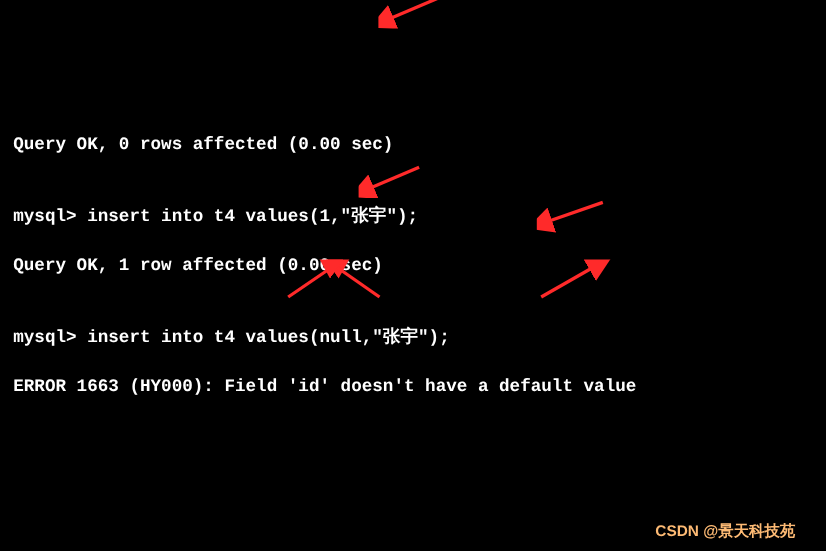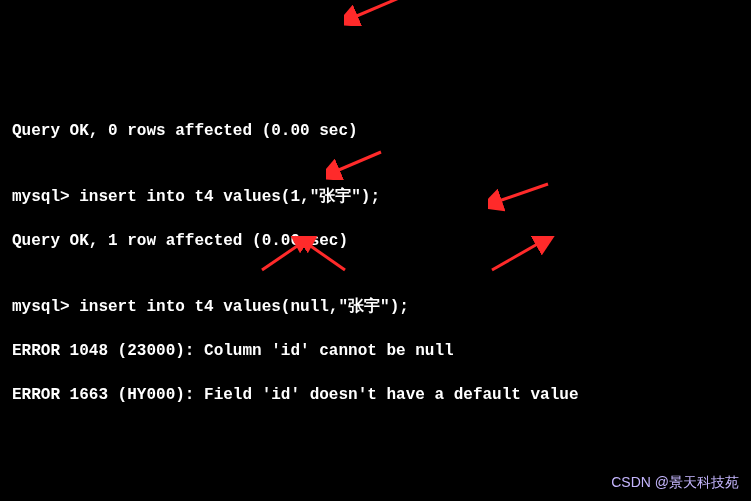--- a/index.html
+++ b/index.html
@@ -21,45 +21,44 @@
   }
   .terminal {
     padding: 10px 12px;
     position: relative;
   }
   .line {
     white-space: pre;
   }
   .watermark {
     position: absolute;
-    right: 12px;
+    right: 28px;
     bottom: 8px;
-    color: #c4b5fd;
+    color: #fdba74;
     font-family: Arial, sans-serif;
     font-size: 14px;
-    font-weight: normal;
+    font-weight: bold;
   }
   .arrow {
     position: absolute;
     pointer-events: none;
   }
 </style>
 </head>
 <body>
 
 
 
 <div class="terminal">
 <div class="line">Query OK, 0 rows affected (0.00 sec)</div>
 <div class="line"></div>
 <div class="line">mysql&gt; insert into t4 values(1,"张宇");</div>
 <div class="line">Query OK, 1 row affected (0.00 sec)</div>
 <div class="line"></div>
 <div class="line">mysql&gt; insert into t4 values(null,"张宇");</div>
-<div class="line">ERROR 1048 (23000): Column 'id' cannot be null</div>
 <div class="line">ERROR 1663 (HY000): Field 'id' doesn't have a default value</div>
 
 
 
 
 
 
 
 
 </div>

